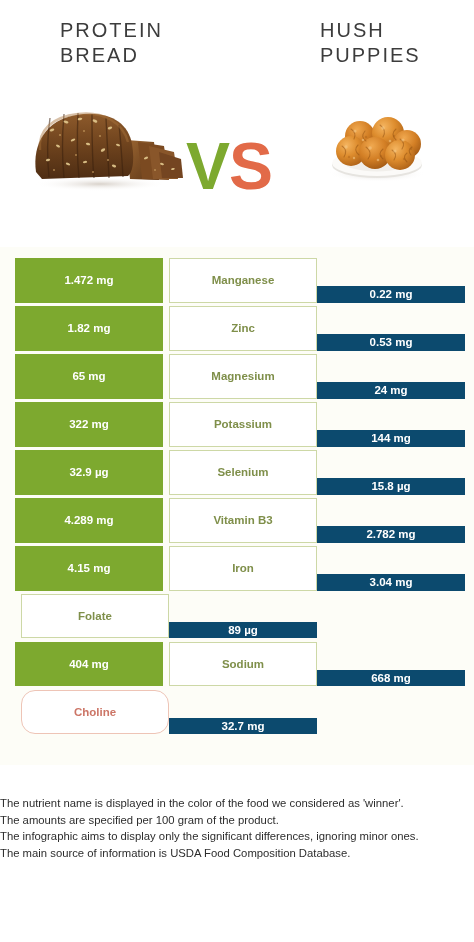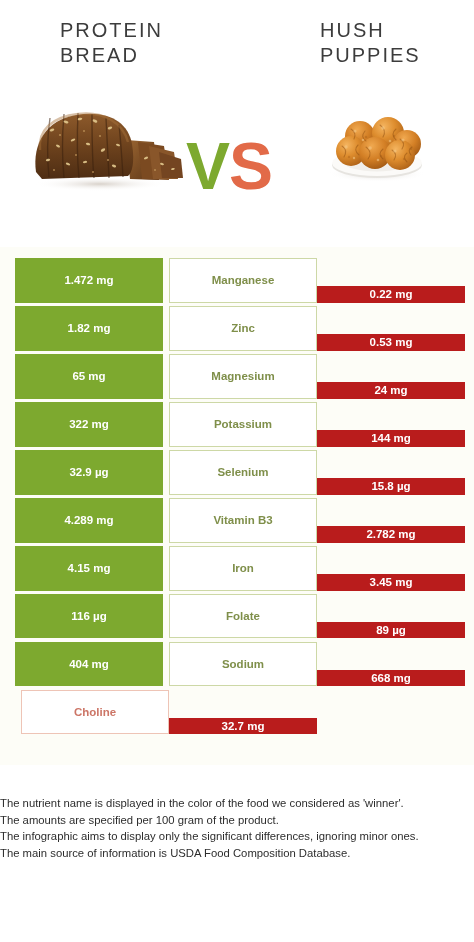--- a/index.html
+++ b/index.html
@@ -75,27 +75,28 @@
     width:148px;
     background:#ffffff;
     border:1px solid #cdd8a6;
     color:#7f8f4a;
     font-size:11.5px;
     font-weight:600;
     margin-left:6px;
   }
   .cell-right{
     width:148px;
-    background:#b91c1c;
+    background:#0c4a6e;
     color:#ffffff;
     margin-top:28px;
   }
   .cell-mid.win-right{
     border-color:#eec4b6;
     color:#cc7566;
+    border-radius:14px;
   }
 
   
   .footer{
     position:absolute;left:0;top:795px;width:438px;
     text-align:left;
     color:#2d2d2d;
     font-size:11.3px;
     line-height:16.6px;
   }
@@ -281,24 +282,23 @@
       <div class="cell cell-right">15.8 µg</div>
     </div>
     <div class="row">
       <div class="cell cell-left">4.289 mg</div>
       <div class="cell cell-mid">Vitamin B3</div>
       <div class="cell cell-right">2.782 mg</div>
     </div>
     <div class="row">
       <div class="cell cell-left">4.15 mg</div>
       <div class="cell cell-mid">Iron</div>
-      <div class="cell cell-right">3.45 mg</div>
-    </div>
-    <div class="row">
-      <div class="cell cell-left">116 µg</div>
+      <div class="cell cell-right">3.04 mg</div>
+    </div>
+    <div class="row">
       <div class="cell cell-mid">Folate</div>
       <div class="cell cell-right">89 µg</div>
     </div>
     <div class="row">
       <div class="cell cell-left">404 mg</div>
       <div class="cell cell-mid">Sodium</div>
       <div class="cell cell-right">668 mg</div>
     </div>
     <div class="row">
       <div class="cell cell-mid win-right">Choline</div>

